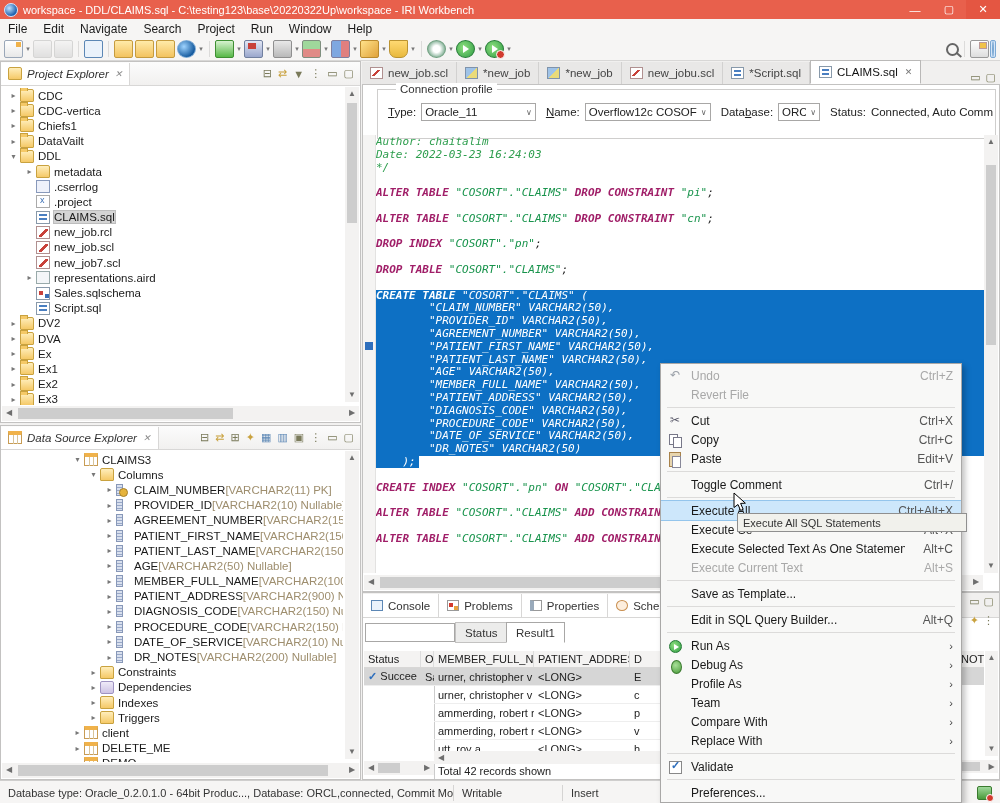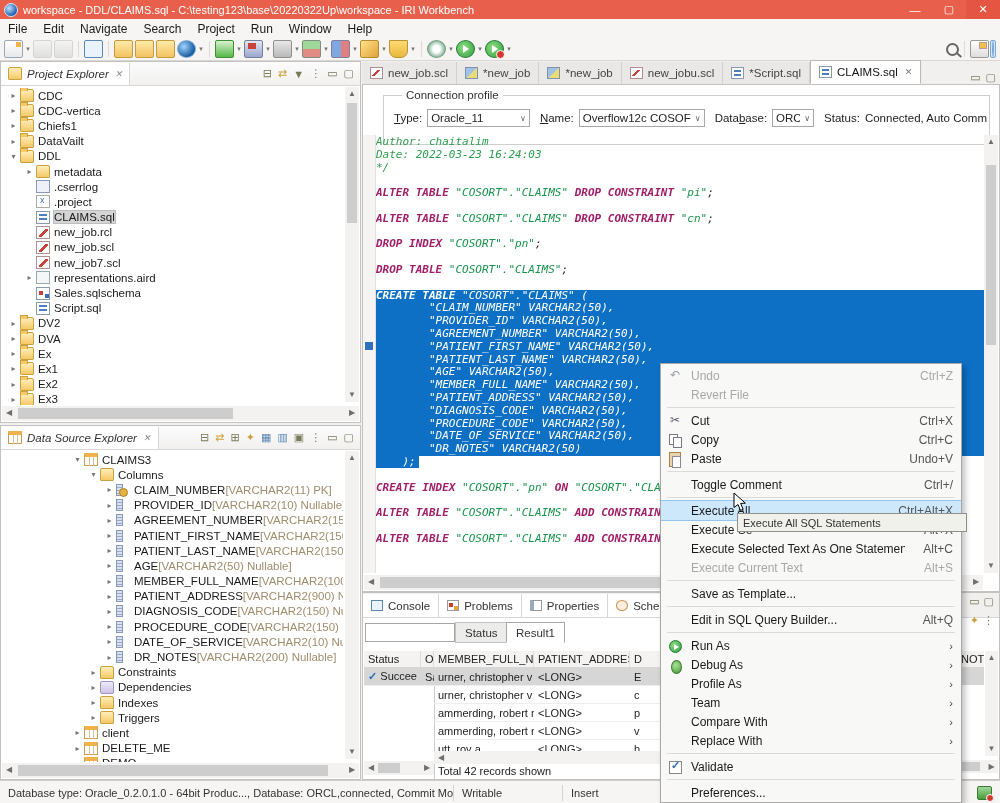--- a/index.html
+++ b/index.html
@@ -556,21 +556,21 @@
       <span>CLAIMS.sql</span>
       <span class="etclose">✕</span>
     </div>
     <span style="margin-left: auto; color: rgb(122, 122, 90); font-size: 11px; display: flex; align-items: center; padding-right: 4px;">
       <span>▭</span>
       <span style="margin-left: 5px;">▢</span>
     </span>
   </div>
 
 <div id="editor" class="abs">
-  <fieldset id="connprofile" style="margin:6px;padding:4px;">
+  <fieldset id="connprofile" style="margin:0;padding:4px;">
     <span id="connlegend">Connection profile</span>
     <div class="connrow">
       <span class="clabel"><u>T</u>ype:</span>
       <span class="combo" style="width:190px;">
           <span class="cv">Oracle_11</span>
           <span class="ca">∨</span>
         </span>
       <span class="clabel"><u>N</u>ame:</span>
       <span class="combo" style="width:126px;">
           <span class="cv">Overflow12c COSOF</span>
@@ -741,21 +741,21 @@
       <span class="mi-sc">Ctrl+X</span>
     </div>
     <div class="menu-item">
       <span class="mi-ic mi-copy"></span>
       <span class="mi-label">Copy</span>
       <span class="mi-sc">Ctrl+C</span>
     </div>
     <div class="menu-item">
       <span class="mi-ic mi-paste"></span>
       <span class="mi-label">Paste</span>
-      <span class="mi-sc">Undo+V</span>
+      <span class="mi-sc">Edit+V</span>
     </div>
     <div class="menu-sep"></div>
     <div class="menu-item">
       <span class="mi-ic"></span>
       <span class="mi-label">Toggle Comment</span>
       <span class="mi-sc">Ctrl+/</span>
     </div>
     <div class="menu-sep"></div>
     <div class="menu-item hl">
       <span class="mi-ic"></span>

